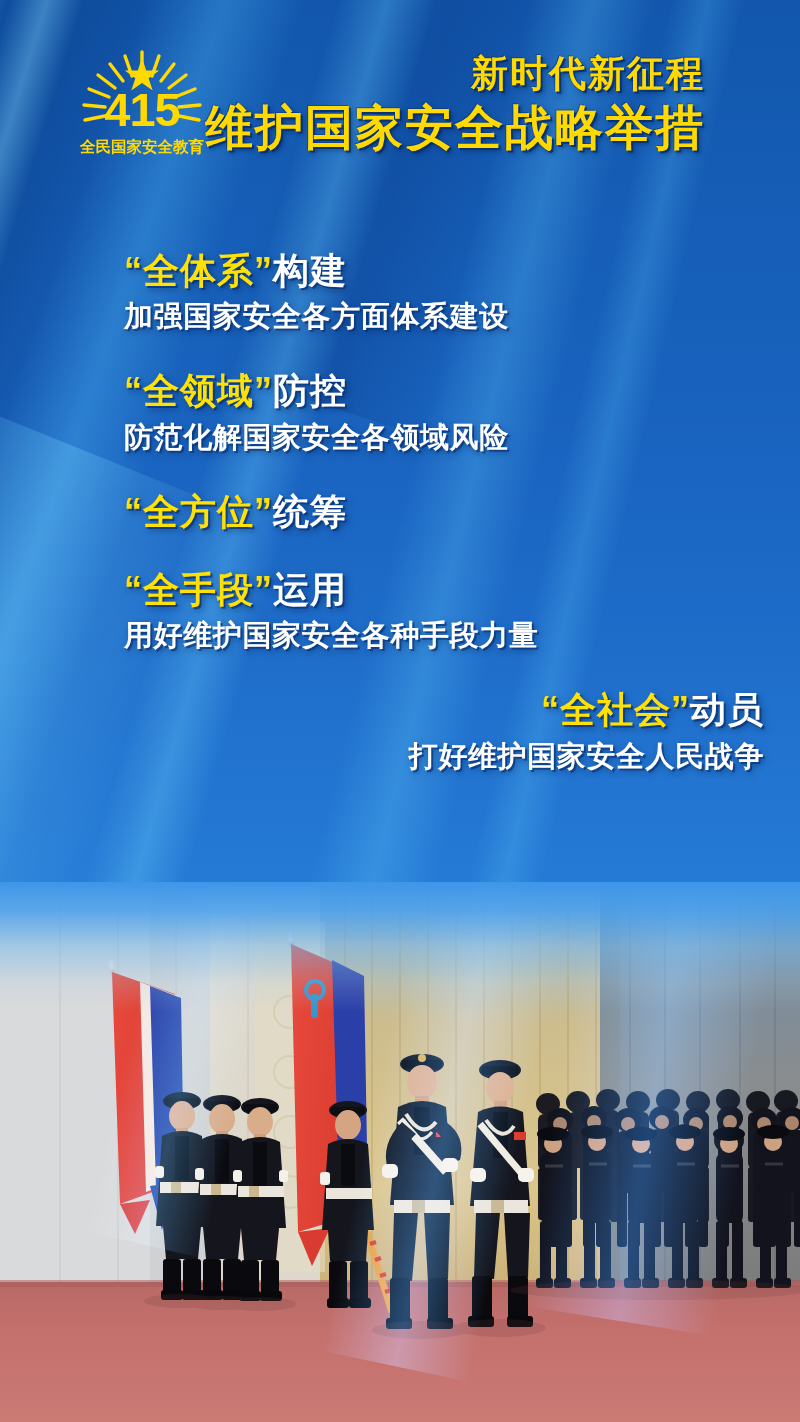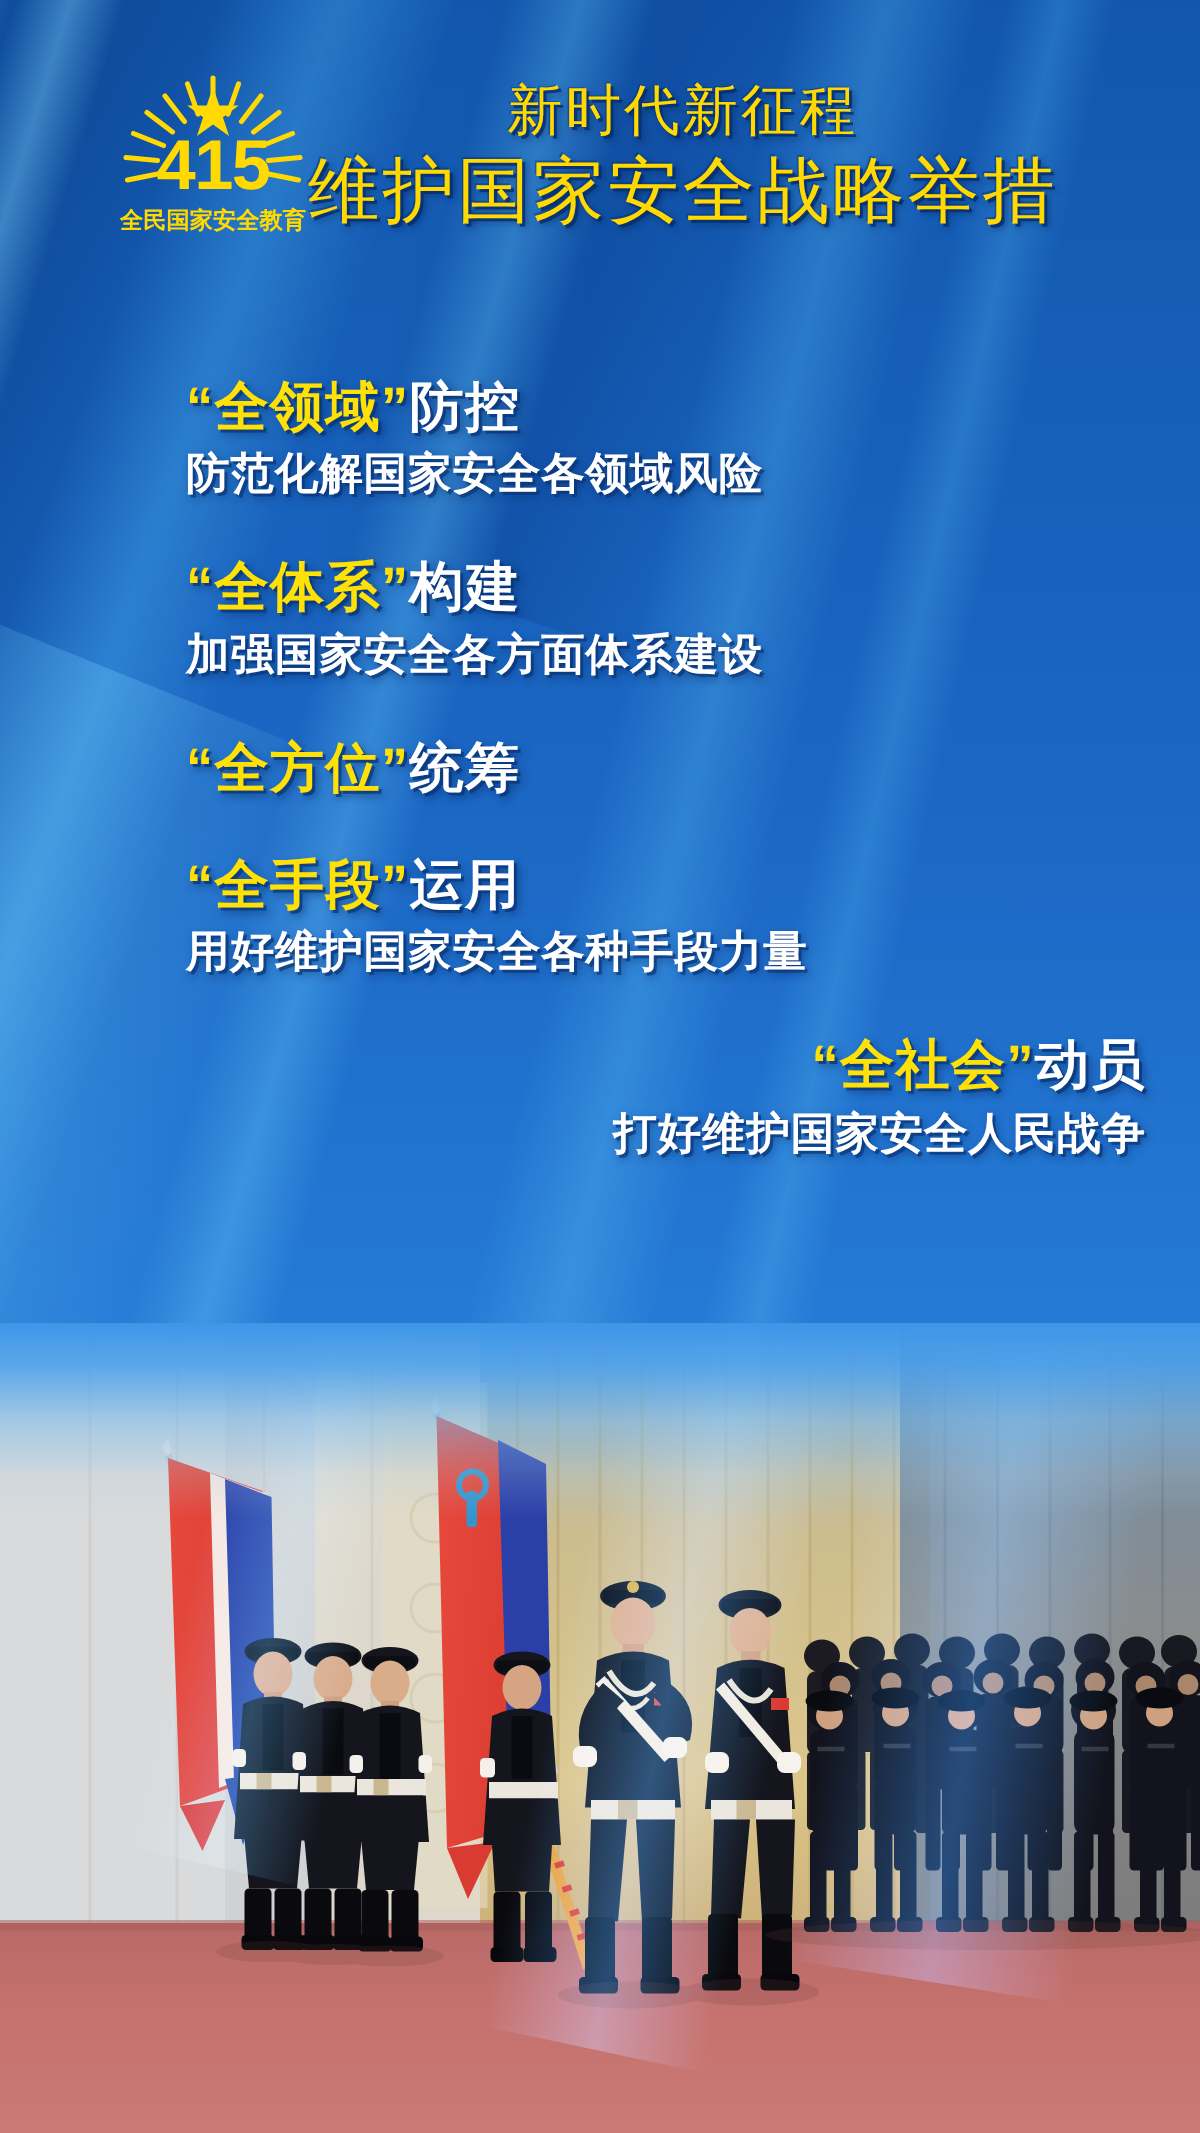--- a/index.html
+++ b/index.html
@@ -62,23 +62,23 @@
     transform:rotate(18deg);
   }
 
   
   .header { position:absolute; left:0; top:0; width:735px; height:185px; }
 
   .logo { position:absolute; left:72px; top:48px; width:140px; height:112px; }
 
   .logo-title {
     position:absolute; right:30px; top:50px;
-    text-align:center;
+    text-align:right;
     color:#FFD900;
-    font-weight:400;
+    font-weight:700;
     font-size:37px;
     line-height:1.28;
     letter-spacing:2px;
     text-shadow:
       2px 2px 0 rgba(6,46,110,.85),
       -1px -1px 0 rgba(6,46,110,.45),
       3px 3px 5px rgba(4,34,86,.55);
     white-space:nowrap;
   }
   .logo-title .l2 { font-size:48px; }
@@ -195,27 +195,27 @@
 
     <div class="logo-title">
       <div class="l1">新时代新征程</div>
       <div class="l2">维护国家安全战略举措</div>
     </div>
   </div>
 
   <div class="list">
 
     <div class="item">
+      <div class="item-title"><span class="q">“</span><span class="hl">全体系</span><span class="q">”</span><span>构建</span></div>
+      <div class="item-sub">加强国家安全各方面体系建设</div>
+    </div>
+
+    <div class="item">
       <div class="item-title"><span class="q">“</span><span class="hl">全领域</span><span class="q">”</span><span>防控</span></div>
       <div class="item-sub">防范化解国家安全各领域风险</div>
-    </div>
-
-    <div class="item">
-      <div class="item-title"><span class="q">“</span><span class="hl">全体系</span><span class="q">”</span><span>构建</span></div>
-      <div class="item-sub">加强国家安全各方面体系建设</div>
     </div>
 
     <div class="item">
       <div class="item-title"><span class="q">“</span><span class="hl">全方位</span><span class="q">”</span><span>统筹</span></div>
     </div>
 
     <div class="item">
       <div class="item-title"><span class="q">“</span><span class="hl">全手段</span><span class="q">”</span><span>运用</span></div>
       <div class="item-sub">用好维护国家安全各种手段力量</div>
     </div>

